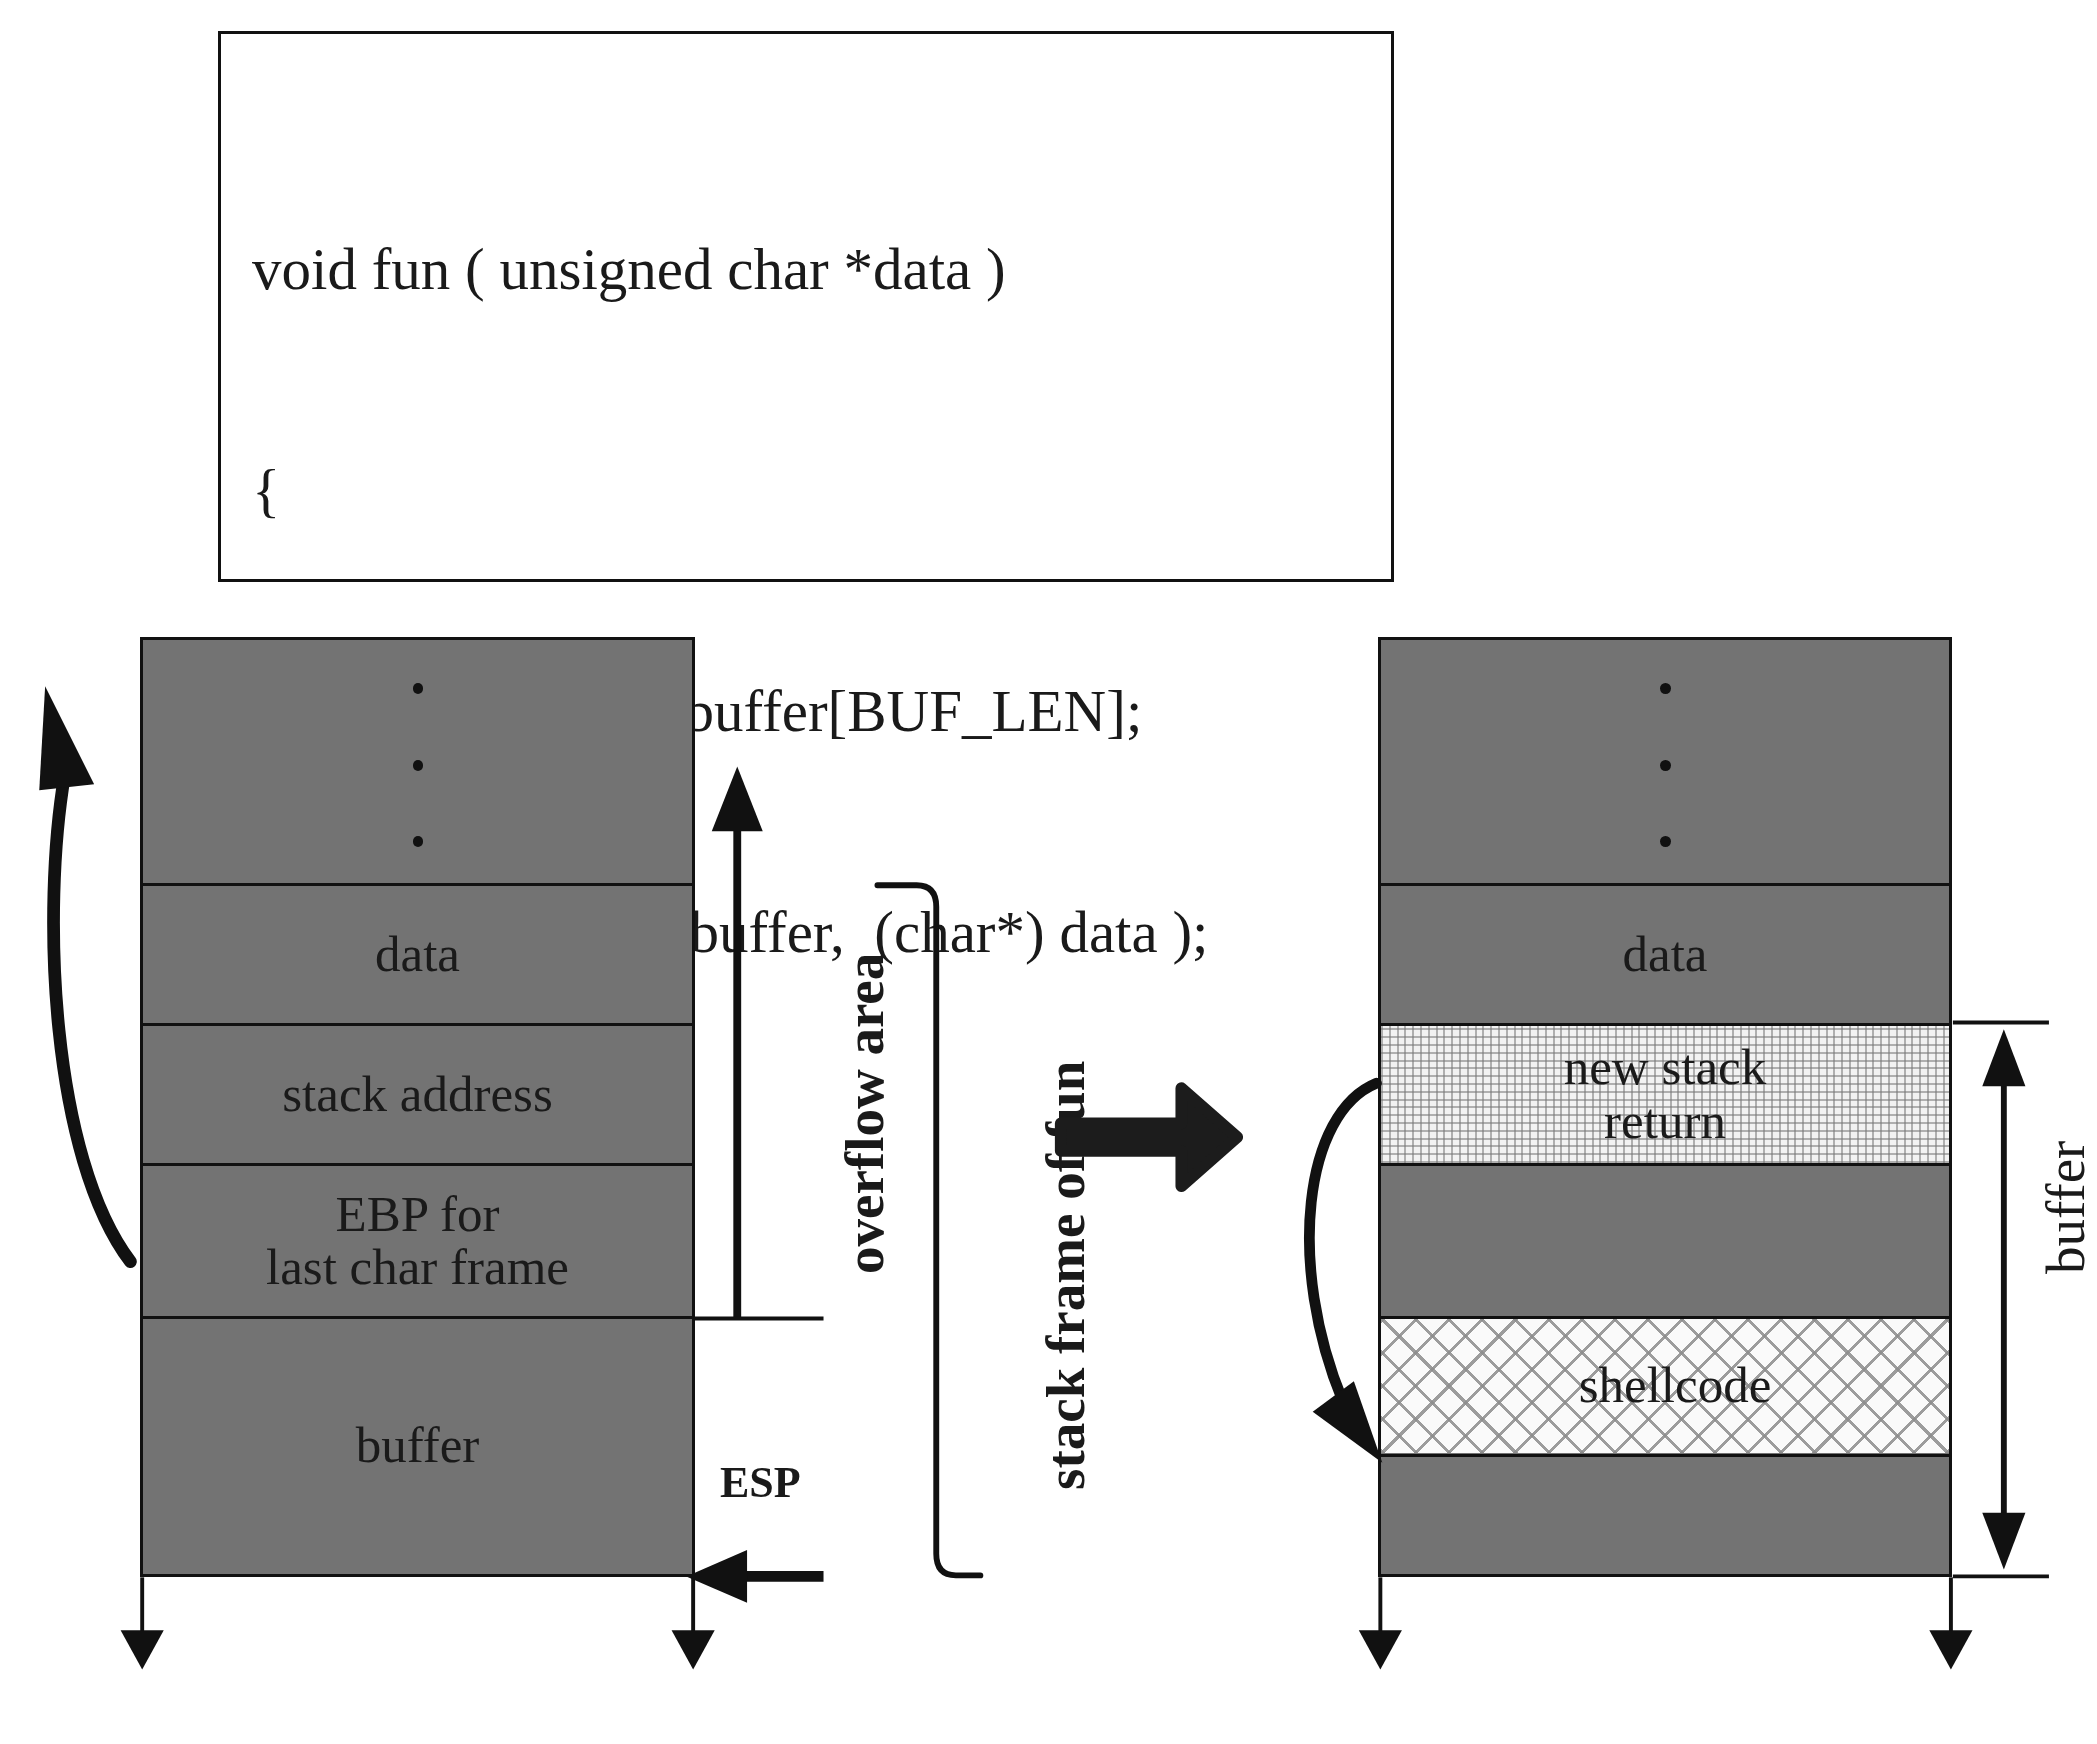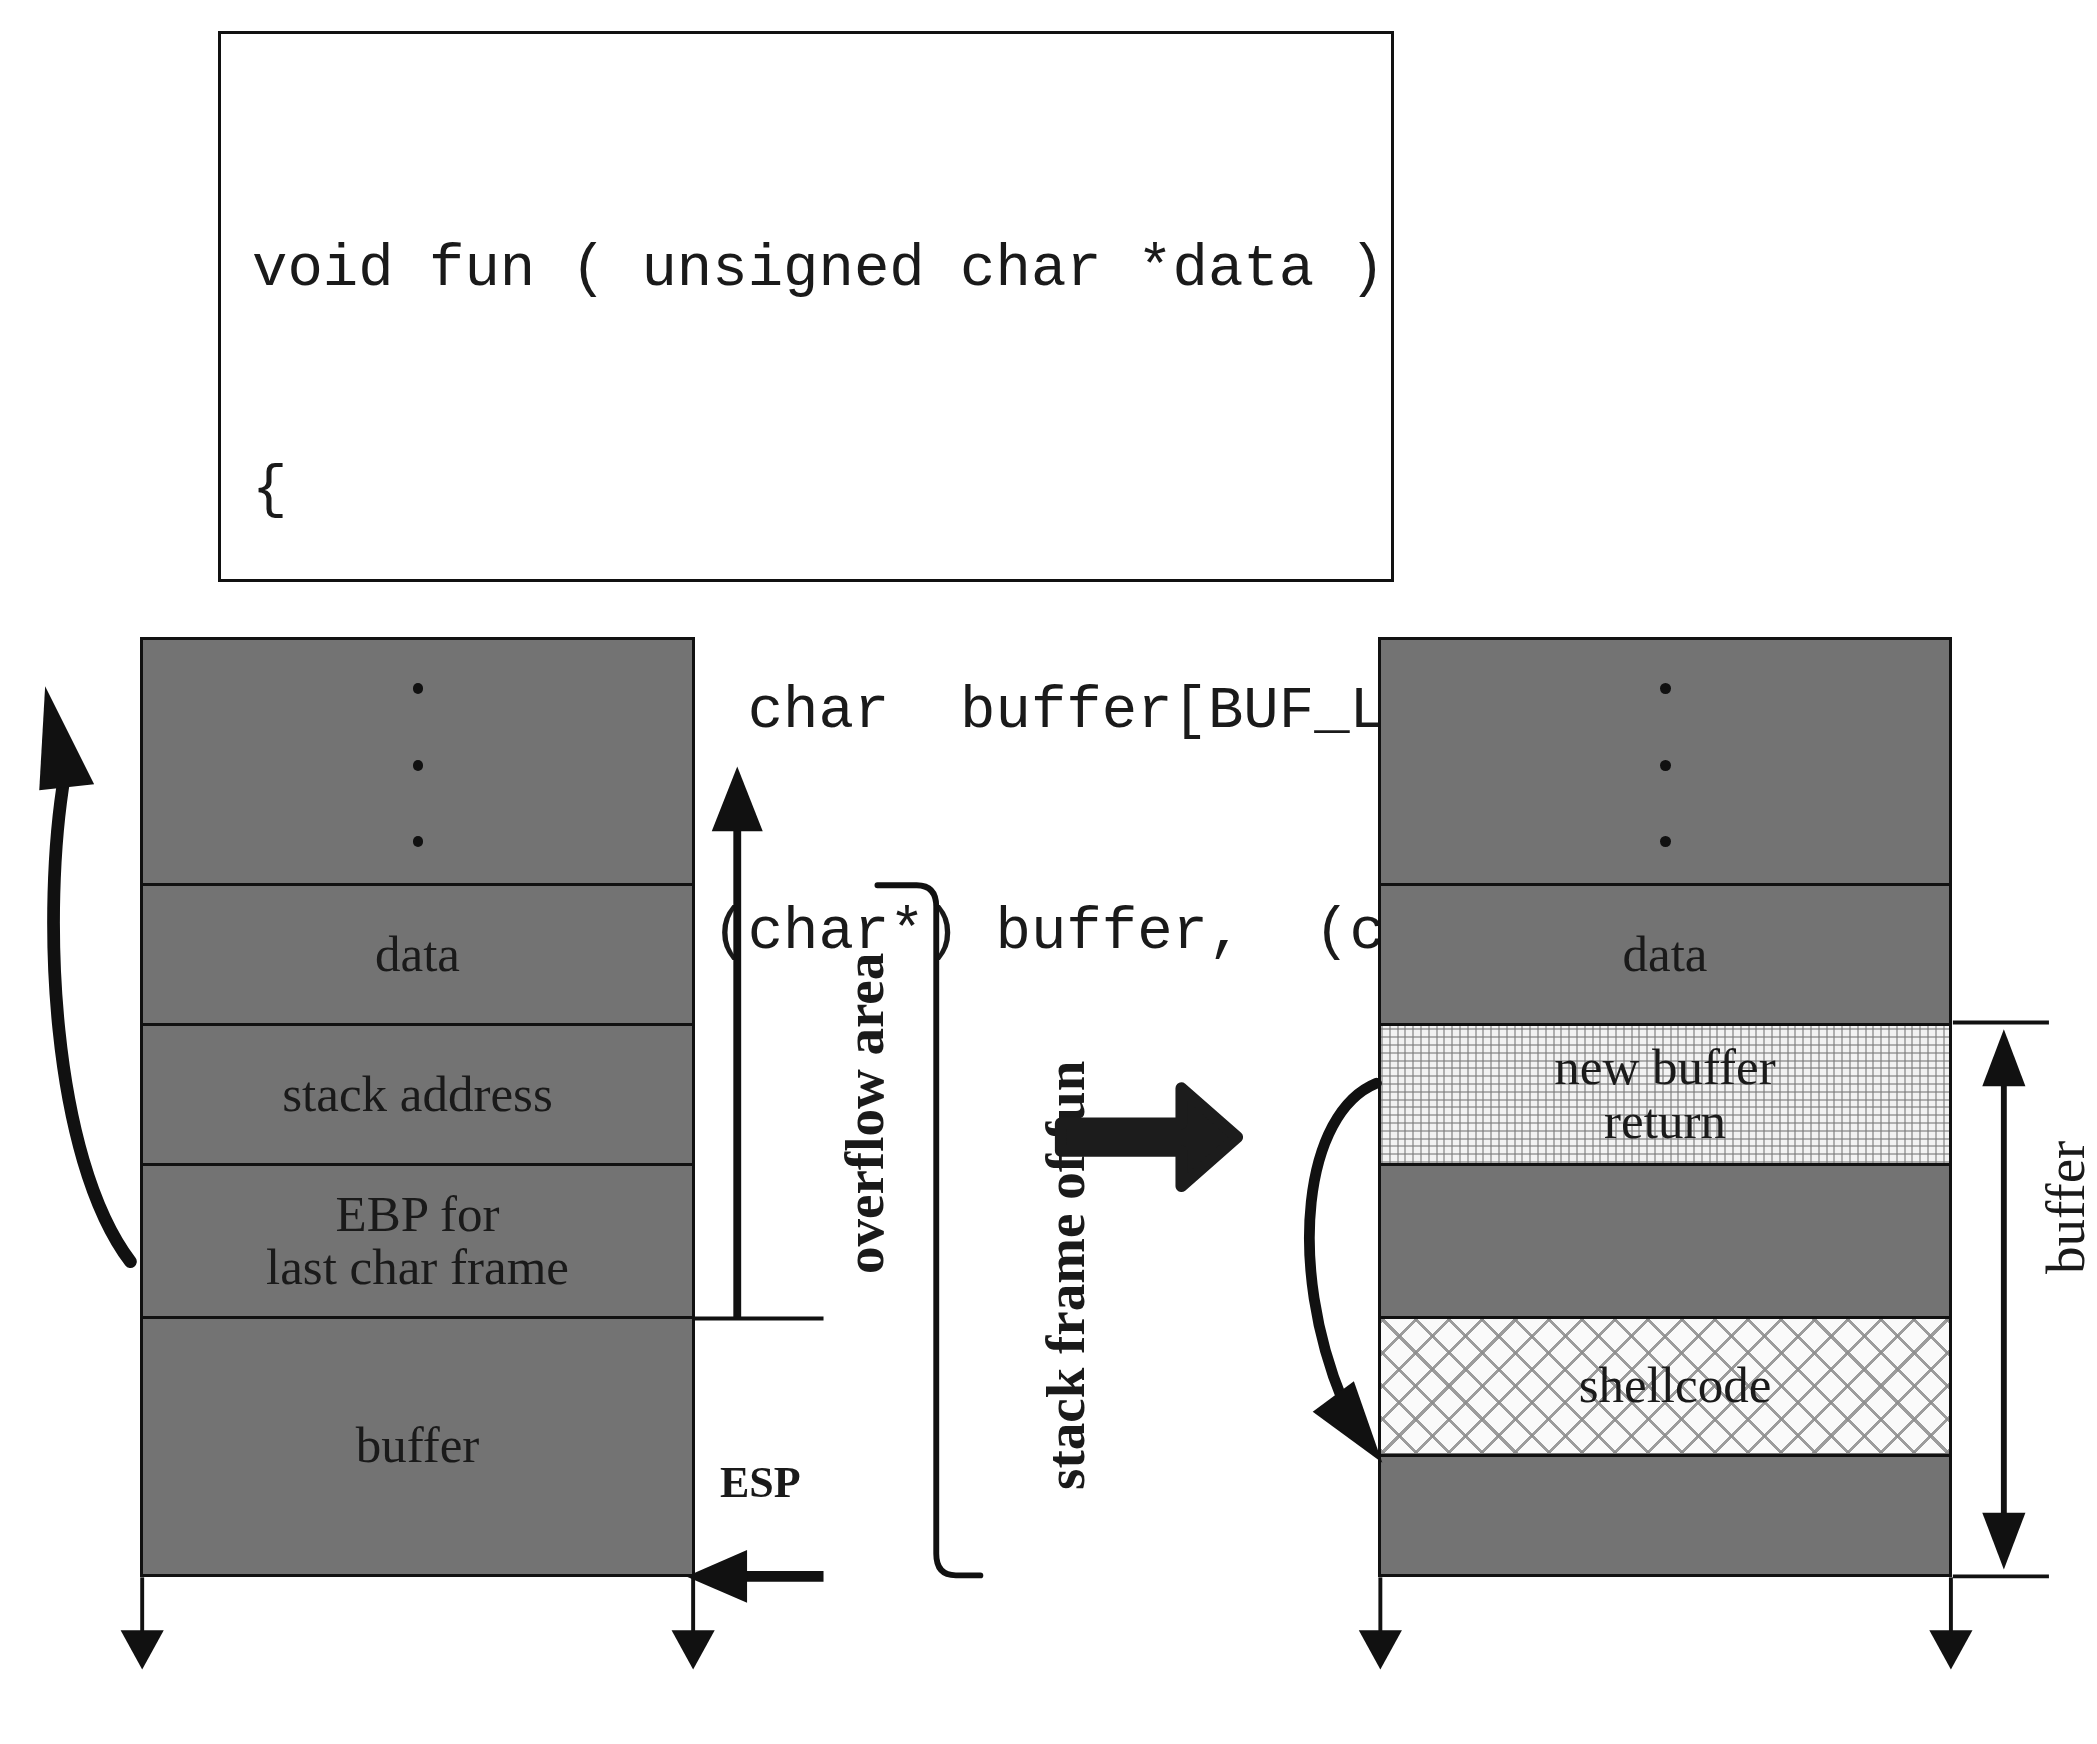--- a/index.html
+++ b/index.html
@@ -10,21 +10,21 @@
   }
   .abs{position:absolute;}
 
   
   #code-box{
     left:218px;top:31px;width:1176px;height:551px;
     border:3.9px solid #111;background:#fff;box-sizing:border-box;
   }
   #code-lines{
     position:absolute;left:31px;top:51px;right:9.8px;
-    font-size:59px;line-height:1.25;white-space:pre;font-family:Liberation Mono, monospace;
+    font-size:59px;line-height:1.25;white-space:pre;
   }
   .code-line{display:block;white-space:pre;}
 
   
   .stack-box{border:3.9px solid #111;box-sizing:border-box;background:#737373;}
   .cell{
     position:absolute;left:0;right:0;box-sizing:border-box;
     display:flex;align-items:center;justify-content:center;
     text-align:center;font-size:51px;line-height:1.04;
   }
@@ -122,21 +122,21 @@
     </span>
   </div>
   <div class="sep" style="top:243px;"></div>
 
   <div class="cell" style="top:246px;height:137px;">
     <span class="lbl">data</span>
   </div>
   <div class="sep" style="top:383px;"></div>
 
   <div class="cell fill-stipple" style="top:386px;height:137px;flex-direction:column;">
-    <span class="lbl">new buffer</span>
+    <span class="lbl">new stack</span>
     <span class="lbl">return</span>
   </div>
   <div class="sep" style="top:523px;"></div>
 
   <div class="cell" style="top:526px;height:150px;"></div>
   <div class="sep" style="top:676px;"></div>
 
   <div class="cell fill-hatch" style="top:679px;height:134px;">
     <span class="lbl">shellcode</span>
   </div>

